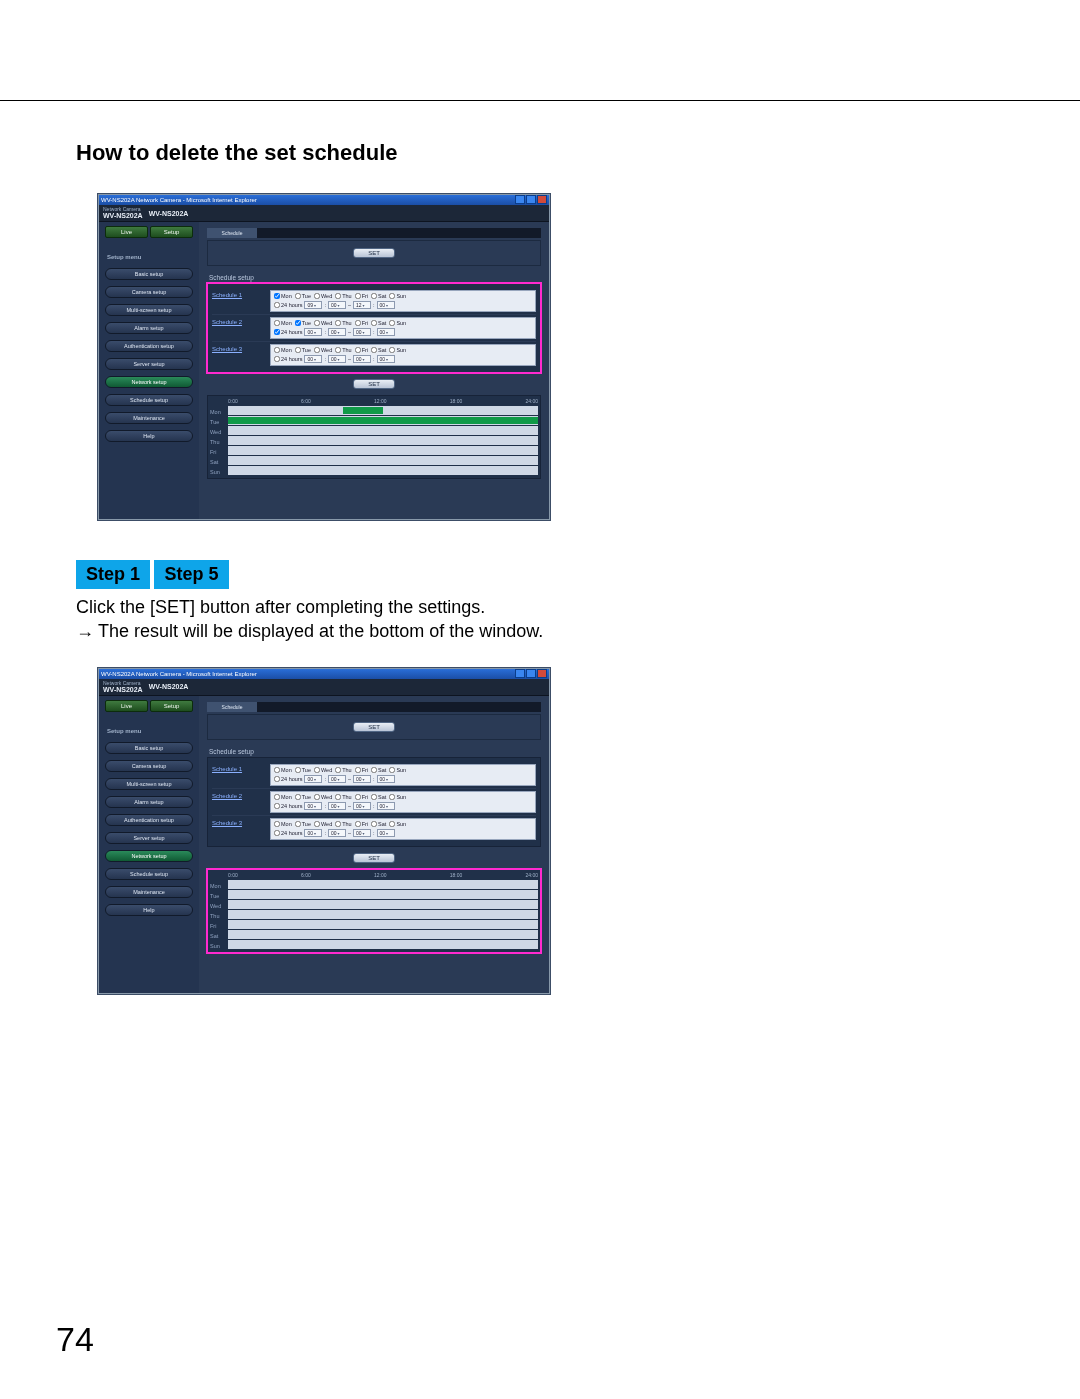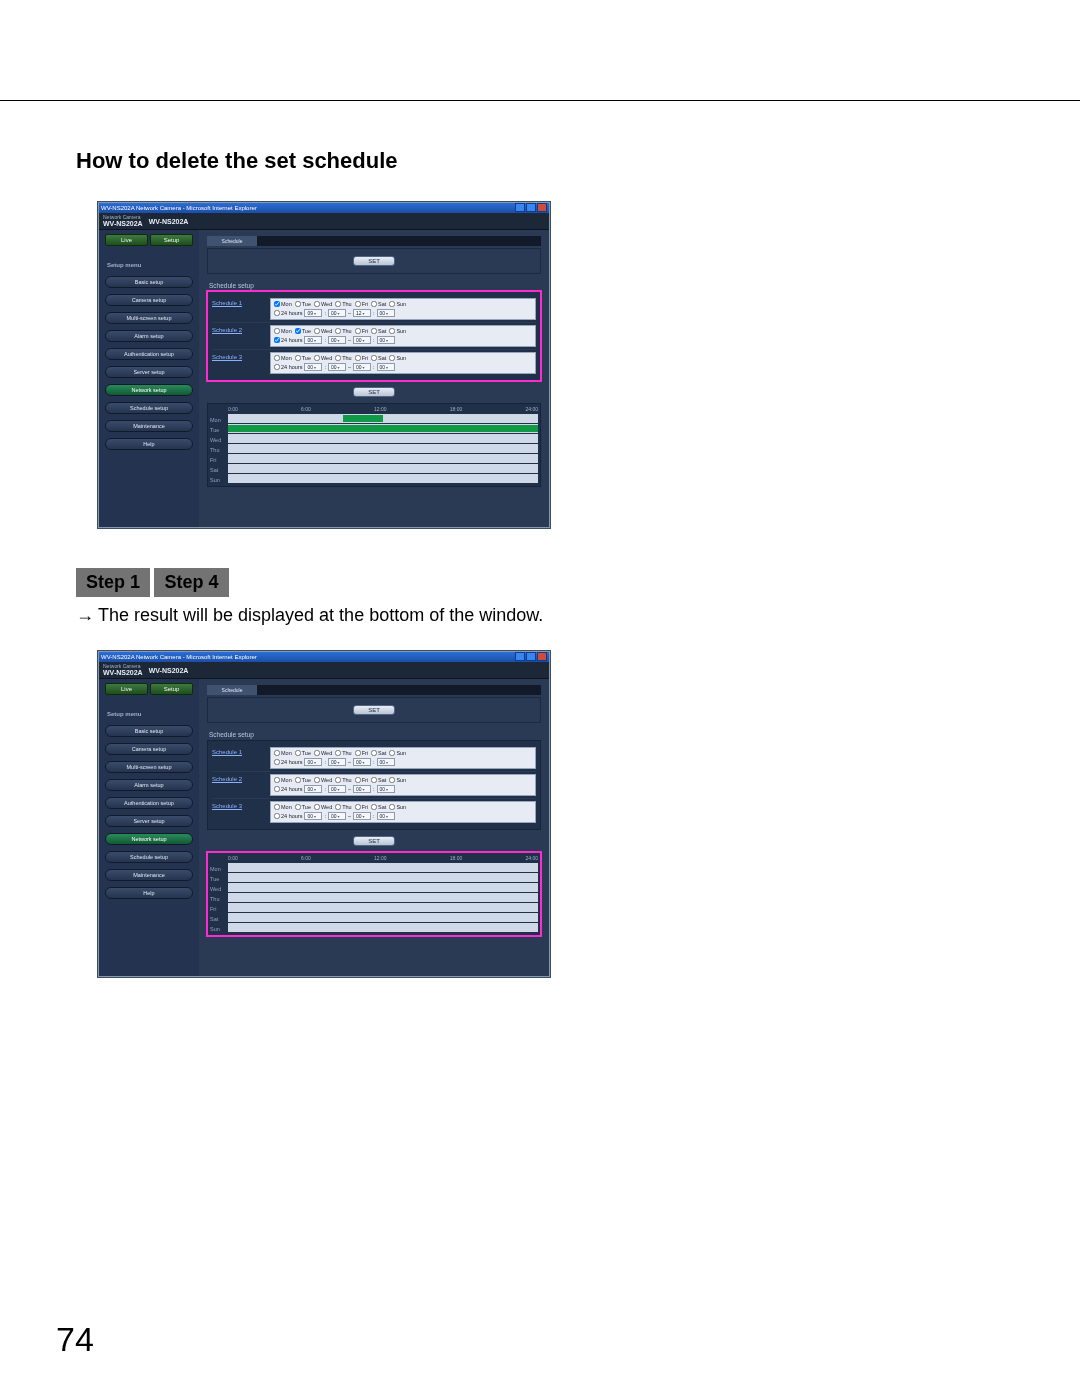--- a/index.html
+++ b/index.html
@@ -20,21 +20,21 @@
   .rule-top {
     position: absolute;
     left: 0; right: 0;
     top: 100px;
     border-top: 1px solid #000;
   }
   .content {
     position: absolute;
     left: 76px;
     right: 76px;
-    top: 148px;
+    top: 140px;
   }
   h1.section-title {
     font-size: 22px;
     font-weight: bold;
     margin: 0 0 28px 0;
   }
 
   
   .screenshot {
     width: 450px;
@@ -256,21 +256,21 @@
   .screenshot .timeline .row-labels span{
     font-size:5.5px;
     color:#8ea1bf;
     height:9px;
     line-height:9px;
   }
 
   
   .step-box {
     display:inline-block;
-    background:#737373;
+    background:#0ea5e9;
     padding:4px 10px;
     font-weight:bold;
     font-size:18px;
     margin-bottom:6px;
   }
   .body-text {
     font-size:18px;
     line-height:1.35;
     margin:0 0 24px 0;
     max-width:520px;
@@ -509,22 +509,23 @@
               <div class="row"></div>
               <div class="row"></div>
               <div class="row"></div>
             </div>
           </div>
         </div>
       </div>
 
     <div class="step-box">Step 1</div>
 
-    <div class="step-box">Step 4</div>
+    <div class="step-box">Step 5</div>
     <div class="body-text">
+      <div>Click the [SET] button after completing the settings.</div>
       <div class="arrow-line">
         <span class="arrow">→</span>
         <span>The result will be displayed at the bottom of the window.</span>
       </div>
     </div>
 
     
     <div class="screenshot" id="shot2">
         <div class="ie-bar">
           <span>WV-NS202A Network Camera - Microsoft Internet Explorer</span>

